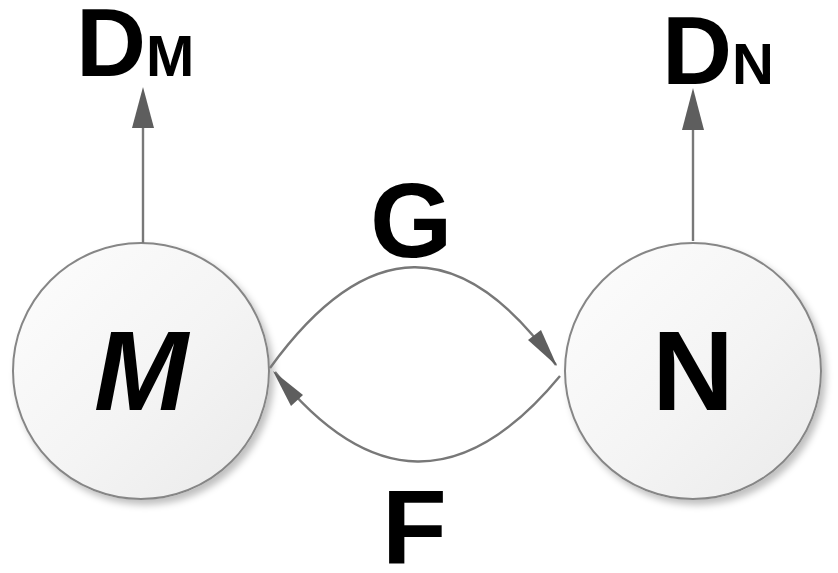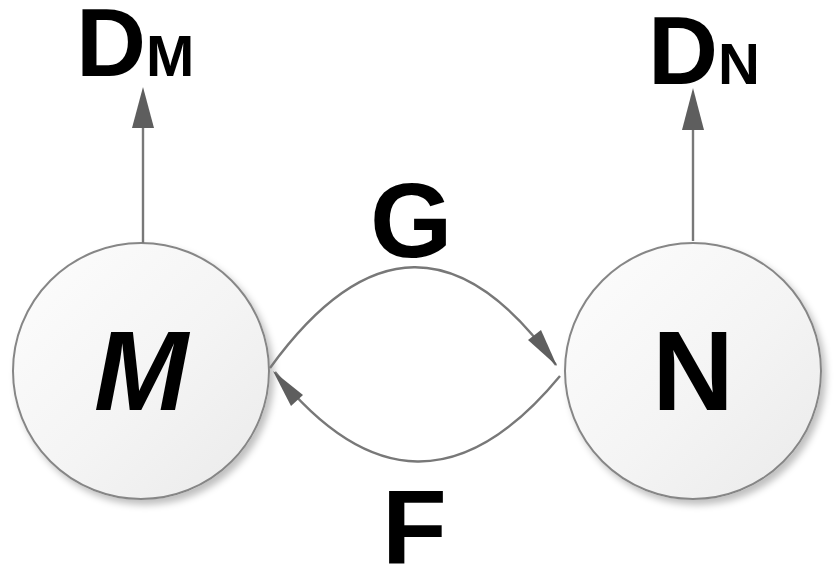--- a/index.html
+++ b/index.html
@@ -62,21 +62,21 @@
   }
   .output-label .main {
     font-size: 97px;
     font-weight: bold;
   }
   .output-label .sub {
     font-size: 58px;
     font-weight: bold;
   }
   .label-dm { left: 76px; top: -6px; }
-  .label-dn { left: 648px; top: 2px; }
+  .label-dn { left: 662px; top: 2px; }
 </style>
 </head>
 <body>
 
 <div class="canvas">
 
   <div class="node node-m">
     <span class="node-label">M</span>
   </div>
 

